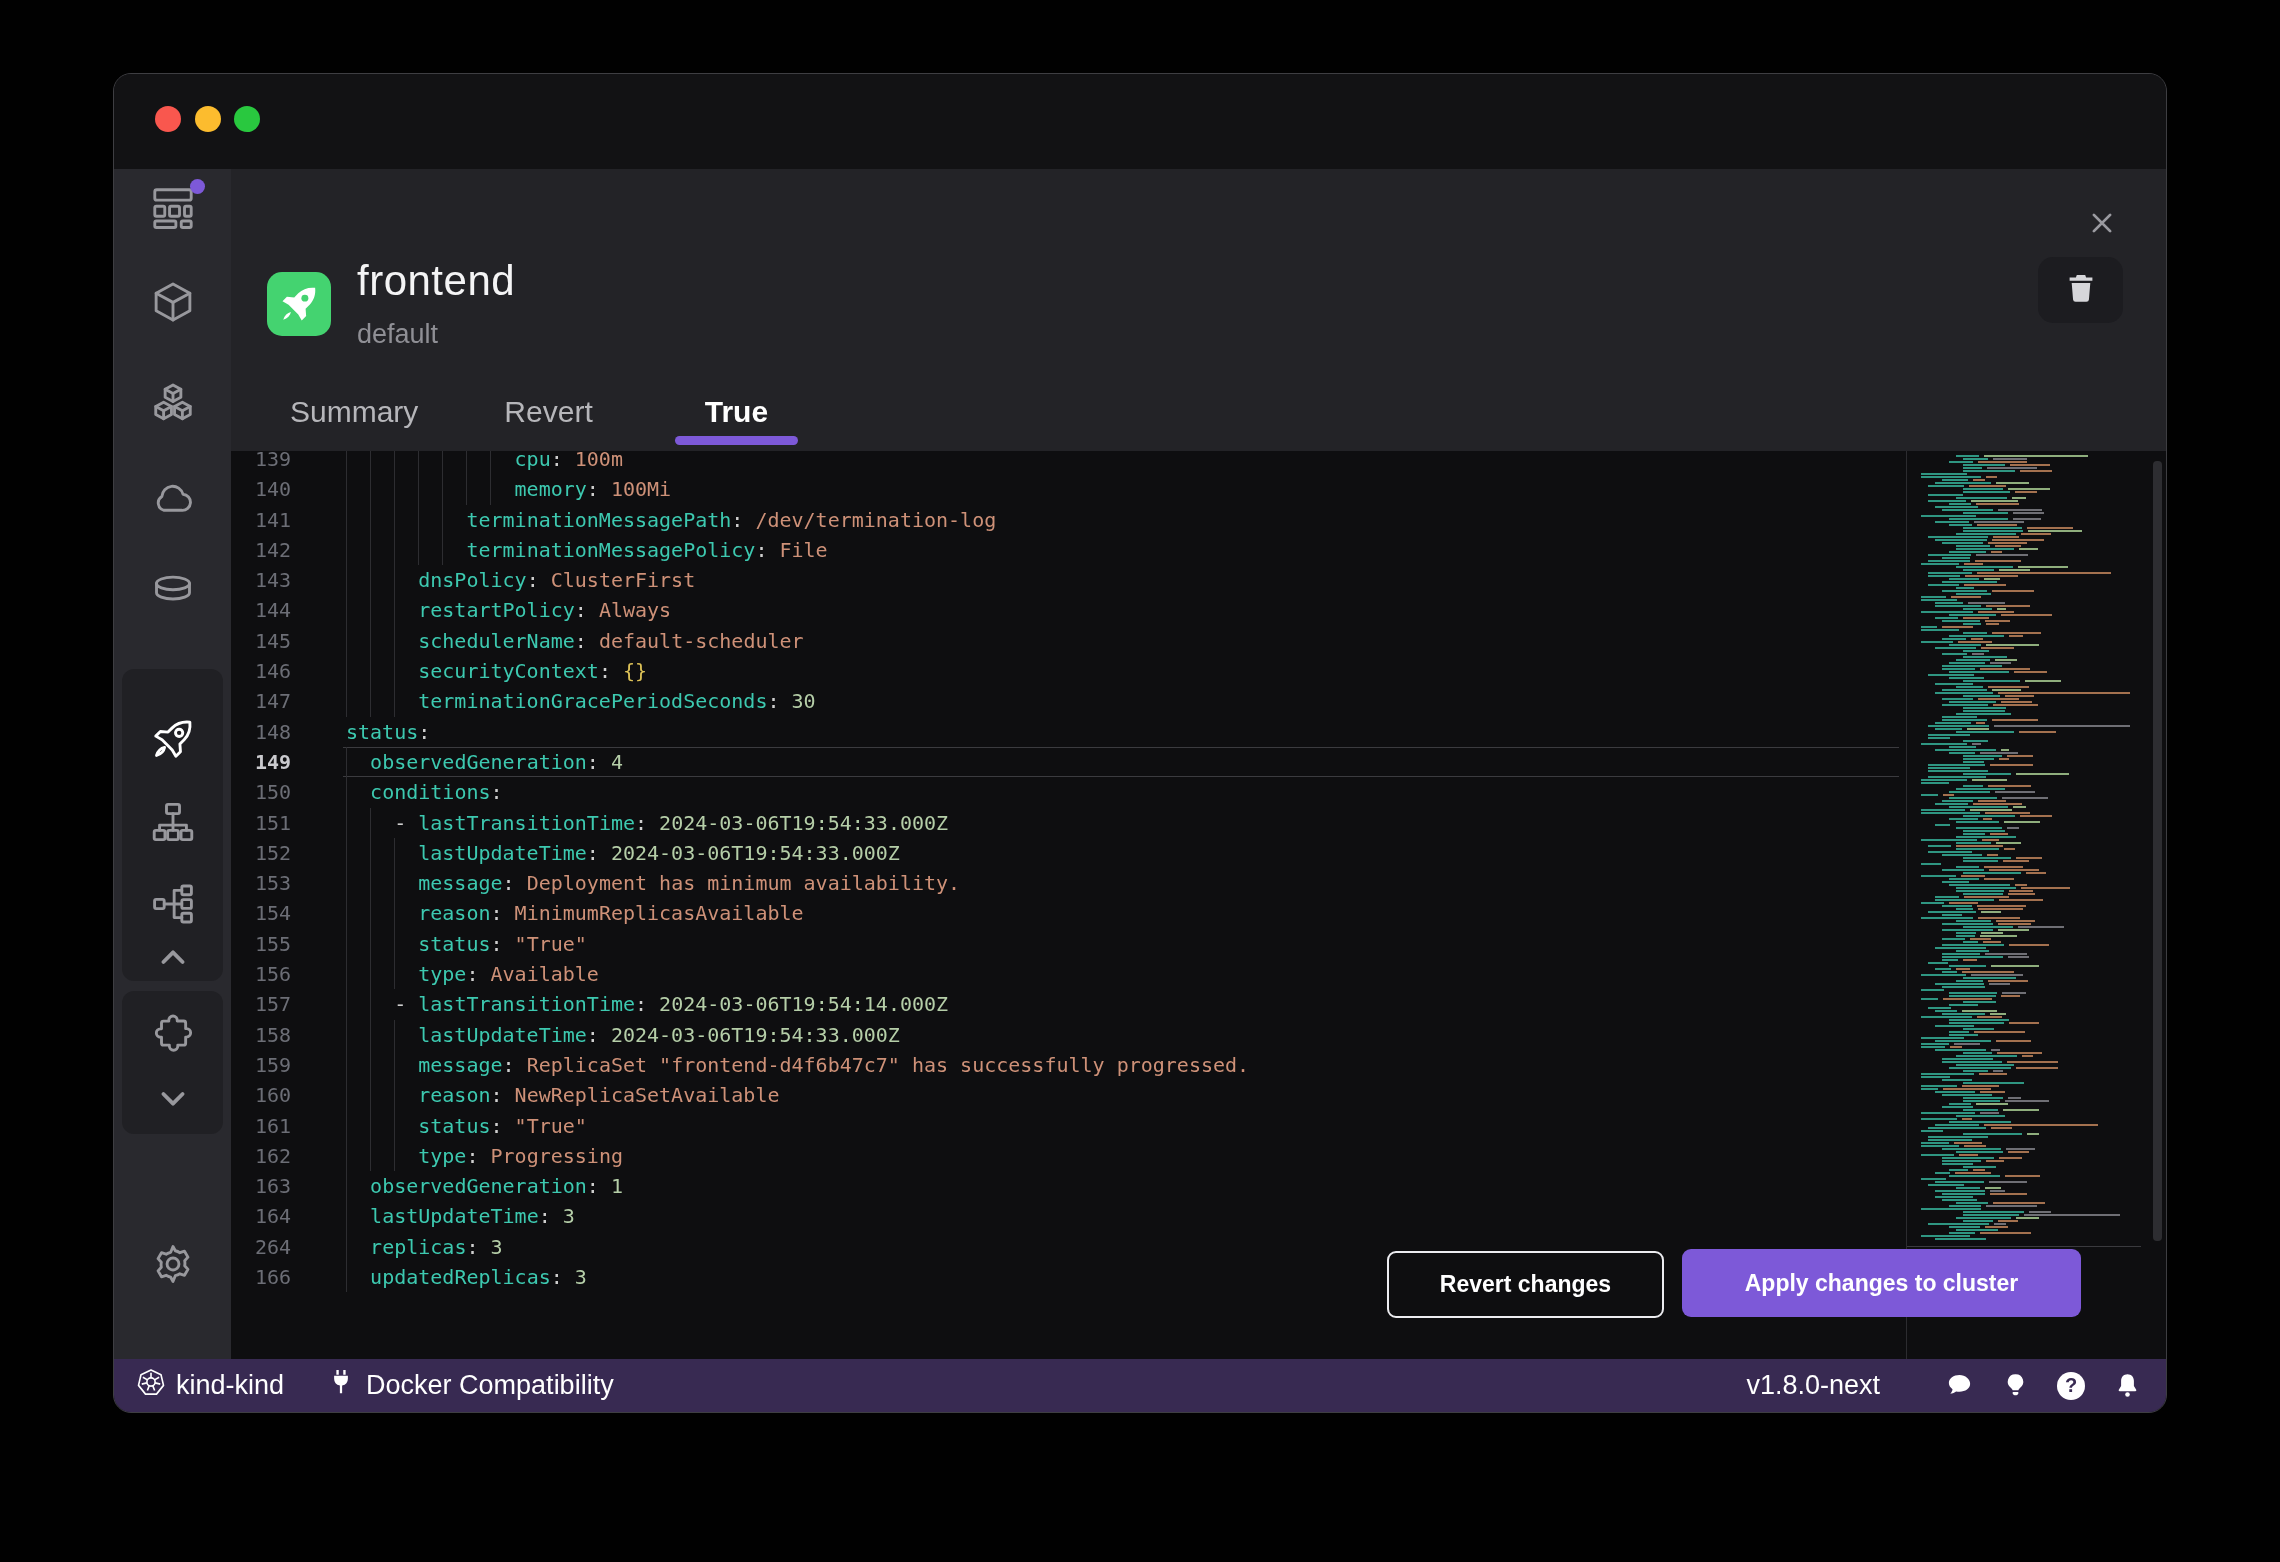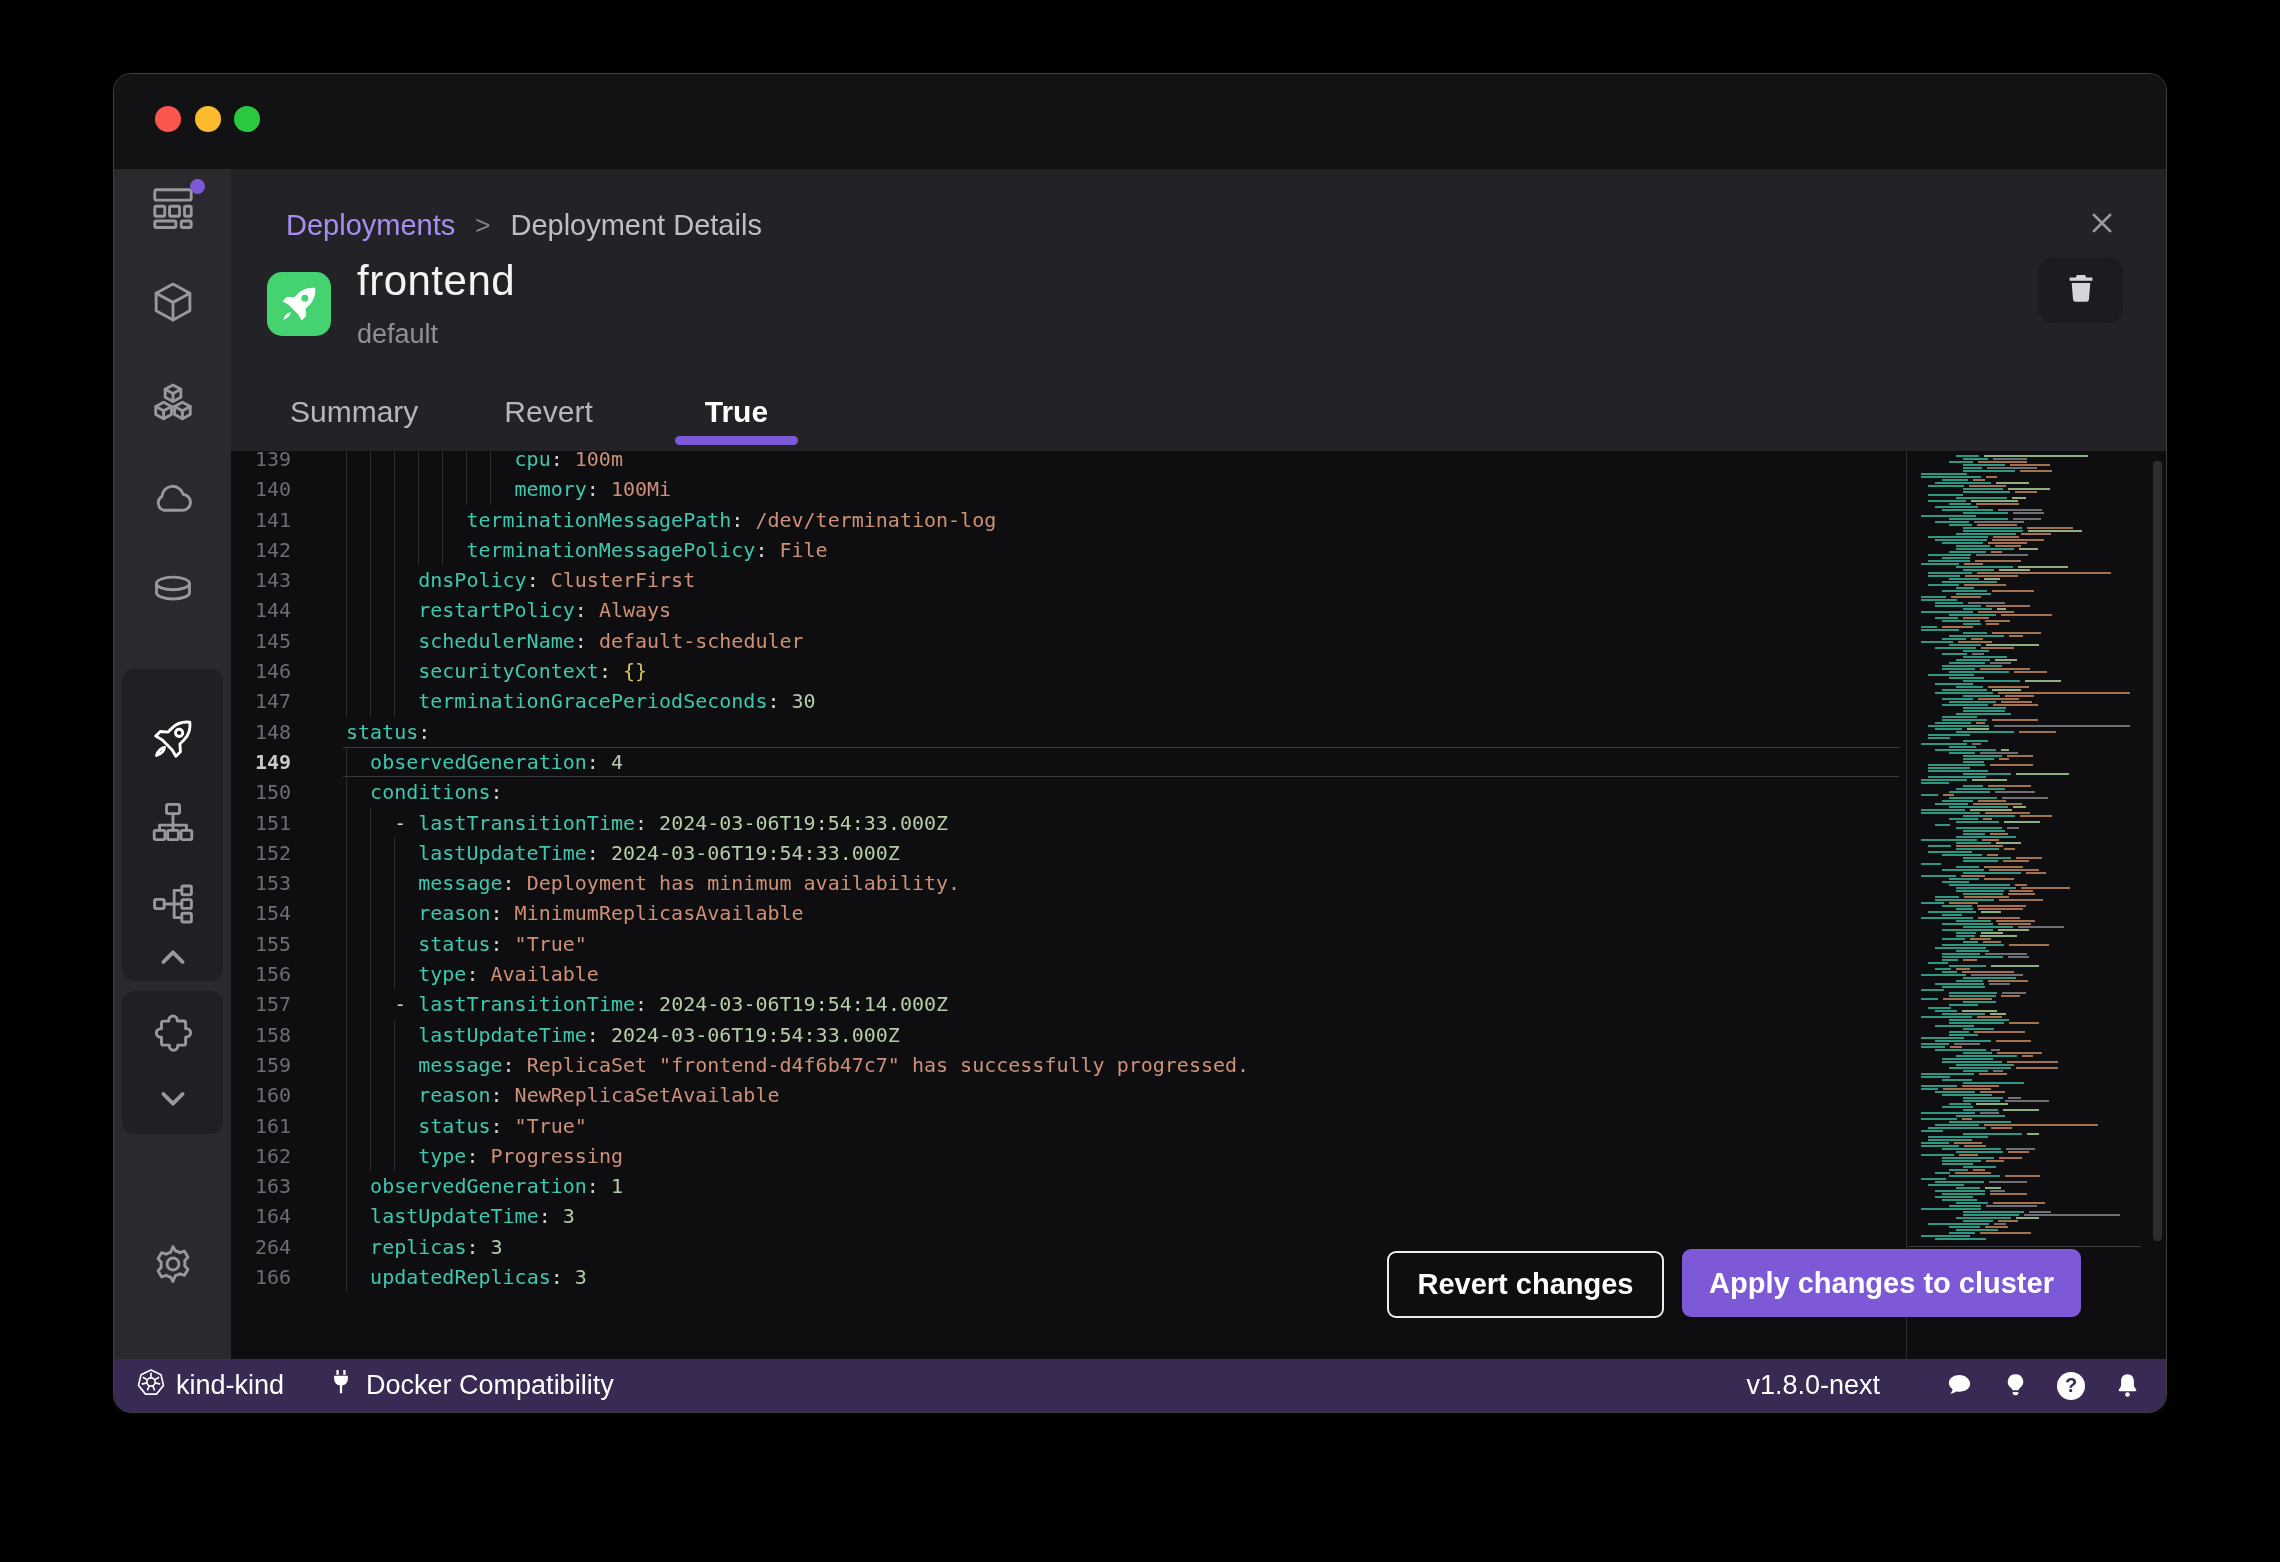--- a/index.html
+++ b/index.html
@@ -63,21 +63,21 @@
 
   
   .minimap{ position:absolute; left:1675px; top:0; width:235px; height:910px; border-left:1px solid #2c2c30; }
   .minimap-rows{ position:absolute; left:0; top:4px; right:0; }
   .mm-row{ height:2px; margin-bottom:1px; position:relative; }
   .mm-seg{ position:absolute; top:0; height:2px; }
   .mm-endline{ position:absolute; left:0; right:0; top:795px; height:1px; background:#3a3a3e; }
   .scrollbar{ position:absolute; left:1922px; top:10px; width:9px; height:780px; background:rgba(160,160,170,.22); border-radius:4px; }
 
   
-  .btn{ position:absolute; border-radius:9px; font-family:"Liberation Sans",sans-serif; font-size:29px; font-weight:600; color:#fff; display:flex; align-items:center; justify-content:center; cursor:pointer; }
+  .btn{ position:absolute; border-radius:9px; font-family:"Liberation Sans",sans-serif; font-size:23px; font-weight:600; color:#fff; display:flex; align-items:center; justify-content:center; cursor:pointer; }
   .btn-revert{ left:1156px; top:800px; width:277px; height:67px; background:#0e0e10; border:2.5px solid #ececf0; }
   .btn-apply{ left:1451px; top:798px; width:399px; height:68px; background:var(--accent,#7d59d8); border:none; }
 
   
   .statusbar{ position:absolute; left:0; bottom:0; width:100%; height:53px; background:#382a52; display:flex; align-items:center; padding:0 22px; color:#fff; font-size:27px; }
   .sb-item{ display:flex; align-items:center; gap:10px; margin-right:42px; cursor:pointer; }
   .sb-item svg{ width:30px; height:30px; }
   .sb-spacer{ flex:1; }
   .sb-version{ margin-right:40px; cursor:default; }
   .sb-icon{ width:34px; height:34px; display:flex; align-items:center; justify-content:center; margin-left:22px; cursor:pointer; }
@@ -183,25 +183,20 @@
       <div class="nav-item" style="top: 1073px;">
         <span><svg viewBox="0 0 24 24">
             <circle cx="12" cy="12" r="3.1"></circle>
             <path d="M12 2.9l1.2 2.2a7.2 7.2 0 0 1 2.4 1l2.4-.8 1.8 3.1-1.7 1.9a7.3 7.3 0 0 1 0 2.6l1.7 1.9-1.8 3.1-2.4-.8a7.2 7.2 0 0 1-2.4 1L12 21.1l-1.2-2.2a7.2 7.2 0 0 1-2.4-1l-2.4.8-1.8-3.1 1.7-1.9a7.3 7.3 0 0 1 0-2.6L4.2 9.2 6 6.1l2.4.8a7.2 7.2 0 0 1 2.4-1Z"></path>
           </svg></span>
       </div>
     </div>
 
   <div class="main">
     <div class="header">
-      <div class="breadcrumb">
-        <span class="crumb-parent" style="color: rgb(167, 141, 240);">Deployments</span>
-        <span class="crumb-sep">&gt;</span>
-        <span class="crumb-current">Deployment Details</span>
-      </div>
       <div class="close-btn">
         <span>
           <svg viewBox="0 0 24 24" fill="none">
               <path d="M5.5 5.5 18.5 18.5 M18.5 5.5 5.5 18.5"></path>
             </svg>
         </span>
       </div>
 
       <div class="title-row">
         <div class="app-tile" style="background: rgb(68, 211, 112);">

